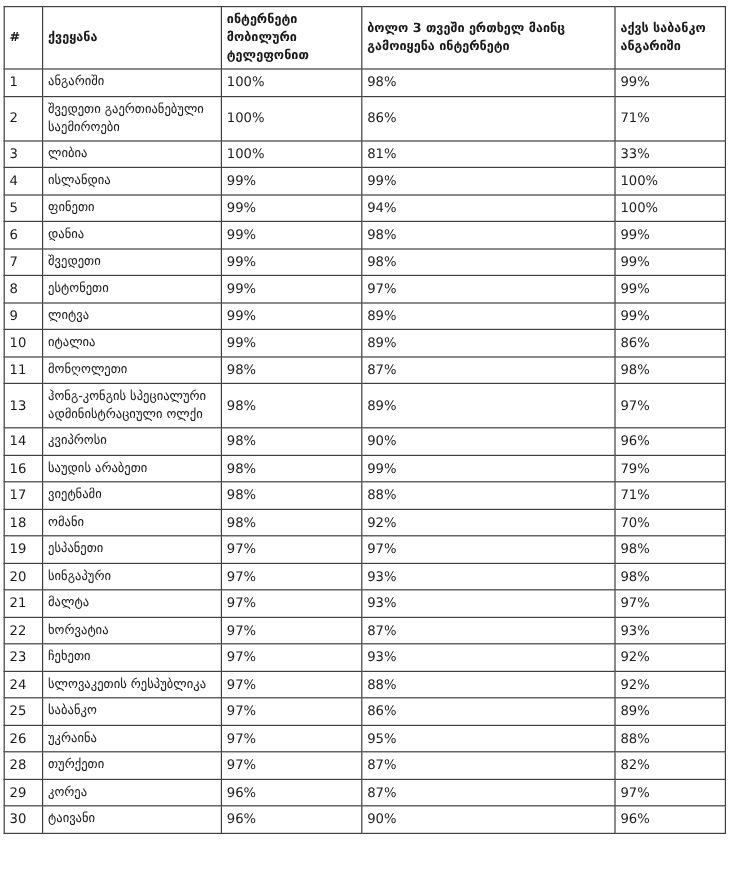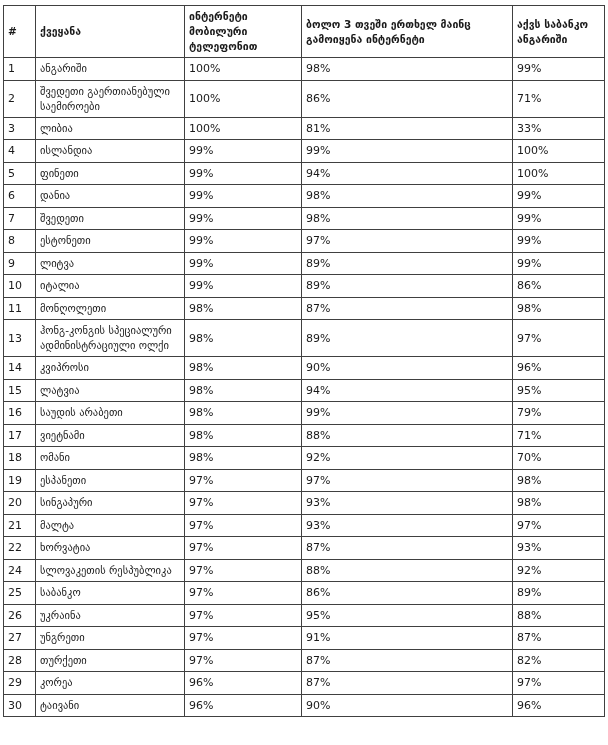--- a/index.html
+++ b/index.html
@@ -150,27 +150,20 @@
         <td class="cell-bank">97%</td>
       </tr>
       <tr class="data-row">
         <td class="cell-num">14</td>
         <td class="cell-country">კვიპროსი</td>
         <td class="cell-mobile">98%</td>
         <td class="cell-internet">90%</td>
         <td class="cell-bank">96%</td>
       </tr>
       <tr class="data-row">
-        <td class="cell-num">15</td>
-        <td class="cell-country">ლატვია</td>
-        <td class="cell-mobile">98%</td>
-        <td class="cell-internet">94%</td>
-        <td class="cell-bank">95%</td>
-      </tr>
-      <tr class="data-row">
         <td class="cell-num">16</td>
         <td class="cell-country">საუდის არაბეთი</td>
         <td class="cell-mobile">98%</td>
         <td class="cell-internet">99%</td>
         <td class="cell-bank">79%</td>
       </tr>
       <tr class="data-row">
         <td class="cell-num">17</td>
         <td class="cell-country">ვიეტნამი</td>
         <td class="cell-mobile">98%</td>
@@ -206,46 +199,46 @@
         <td class="cell-bank">97%</td>
       </tr>
       <tr class="data-row">
         <td class="cell-num">22</td>
         <td class="cell-country">ხორვატია</td>
         <td class="cell-mobile">97%</td>
         <td class="cell-internet">87%</td>
         <td class="cell-bank">93%</td>
       </tr>
       <tr class="data-row">
+        <td class="cell-num">23</td>
+        <td class="cell-country">ჩეხეთი</td>
+        <td class="cell-mobile">97%</td>
+        <td class="cell-internet">93%</td>
+        <td class="cell-bank">92%</td>
+      </tr>
+      <tr class="data-row">
         <td class="cell-num">24</td>
         <td class="cell-country">სლოვაკეთის რესპუბლიკა</td>
         <td class="cell-mobile">97%</td>
         <td class="cell-internet">88%</td>
         <td class="cell-bank">92%</td>
       </tr>
       <tr class="data-row">
         <td class="cell-num">25</td>
         <td class="cell-country">საბანკო</td>
         <td class="cell-mobile">97%</td>
         <td class="cell-internet">86%</td>
         <td class="cell-bank">89%</td>
       </tr>
       <tr class="data-row">
         <td class="cell-num">26</td>
         <td class="cell-country">უკრაინა</td>
         <td class="cell-mobile">97%</td>
         <td class="cell-internet">95%</td>
         <td class="cell-bank">88%</td>
-      </tr>
-      <tr class="data-row">
-        <td class="cell-num">27</td>
-        <td class="cell-country">უნგრეთი</td>
-        <td class="cell-mobile">97%</td>
-        <td class="cell-internet">91%</td>
-        <td class="cell-bank">87%</td>
       </tr>
       <tr class="data-row">
         <td class="cell-num">28</td>
         <td class="cell-country">თურქეთი</td>
         <td class="cell-mobile">97%</td>
         <td class="cell-internet">87%</td>
         <td class="cell-bank">82%</td>
       </tr>
       <tr class="data-row">
         <td class="cell-num">29</td>

